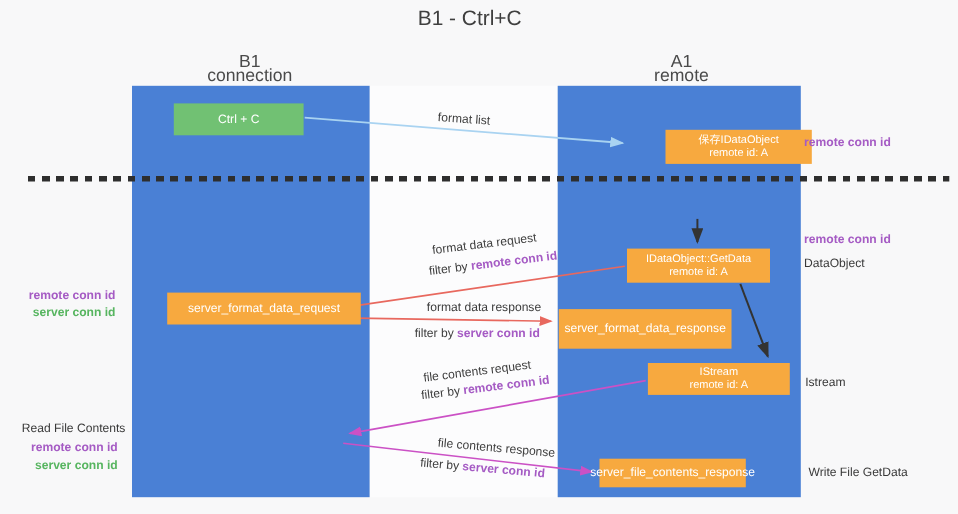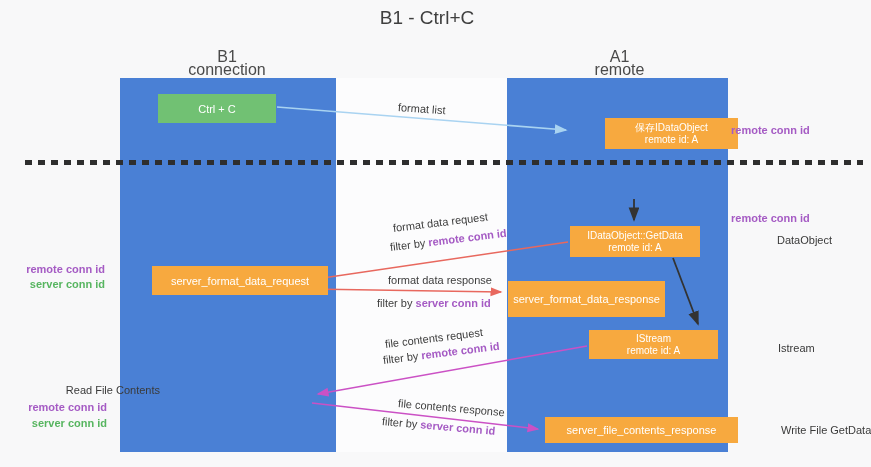--- a/index.html
+++ b/index.html
@@ -49,21 +49,21 @@
     transform-origin:left center;
   }
   .purple{color:#a55bc4;font-weight:bold;}
   .greenid{color:#57b560;font-weight:bold;}
   .sideL{
     position:absolute;font-size:11px;text-align:right;white-space:nowrap;
   }
   .sideR{
     position:absolute;font-size:11px;white-space:nowrap;
   }
-  .plain{color:#3a3a3a;font-weight:normal;margin-left:46px;}
+  .plain{color:#3a3a3a;font-weight:normal;}
   svg.arrows{position:absolute;left:0;top:0;width:871px;height:467px;pointer-events:none;}
 </style>
 </head>
 <body>
 
 <div class="stage">
 
   <div class="mid-band"></div>
 
   <div class="title">
@@ -130,21 +130,21 @@
   <div class="node orange single" style="left:508px;top:281px;width:157px;height:36px;">
     <span>server_format_data_response</span>
   </div>
 
   <div class="node orange" style="left:589px;top:330px;width:129px;height:29px;">
     <span class="l1">IStream</span>
     <span class="l2">remote id: A</span>
   </div>
 
 
-  <div class="node orange single" style="left:545px;top:417px;width:193px;height:26px;">
+  <div class="node orange single" style="left:545px;top:417px;width:133px;height:26px;">
     <span>server_file_contents_response</span>
   </div>
 
   <div class="alabel" style="left:398px;top:101px;transform:rotate(4deg);">format list</div>
 
   <div class="alabel" style="left:393px;top:222px;transform:rotate(-7deg);">format data request</div>
   <div class="alabel" style="left:390px;top:241px;transform:rotate(-7deg);">
     <span>filter by </span><span class="purple">remote conn id</span>
   </div>
 

